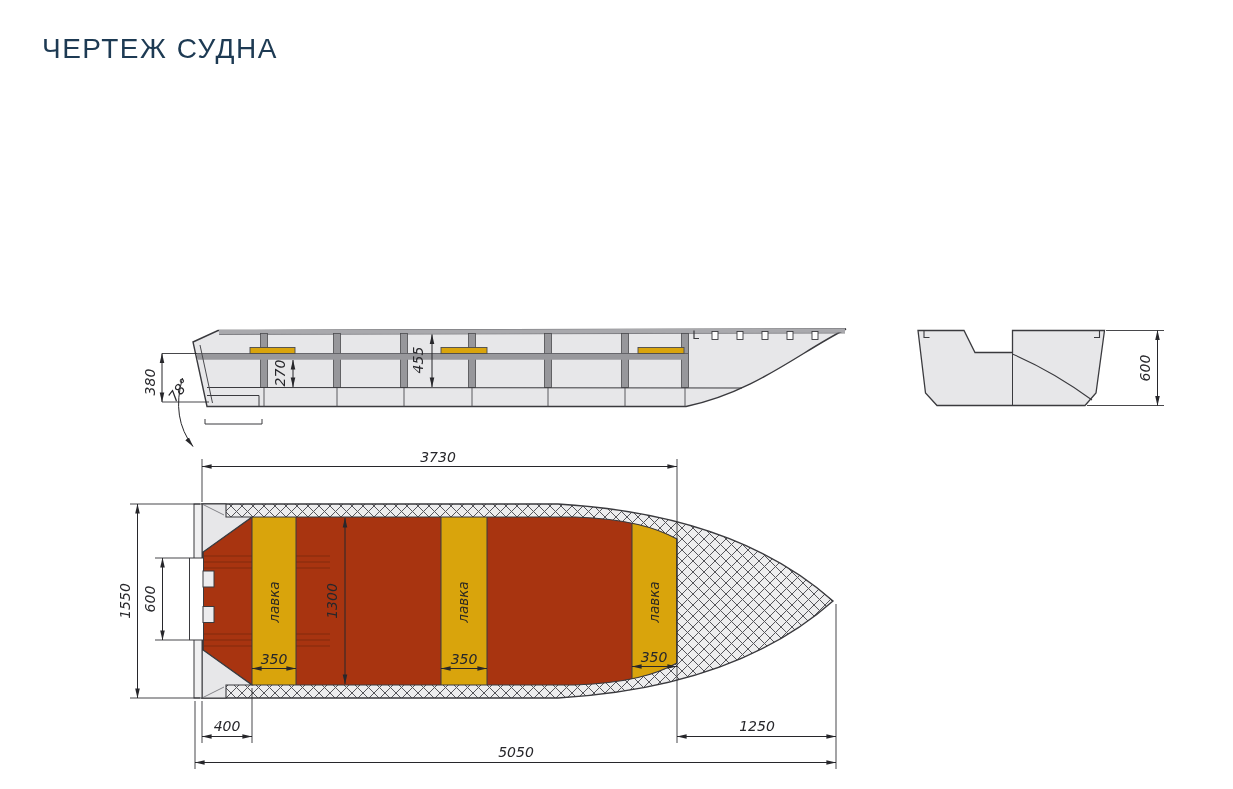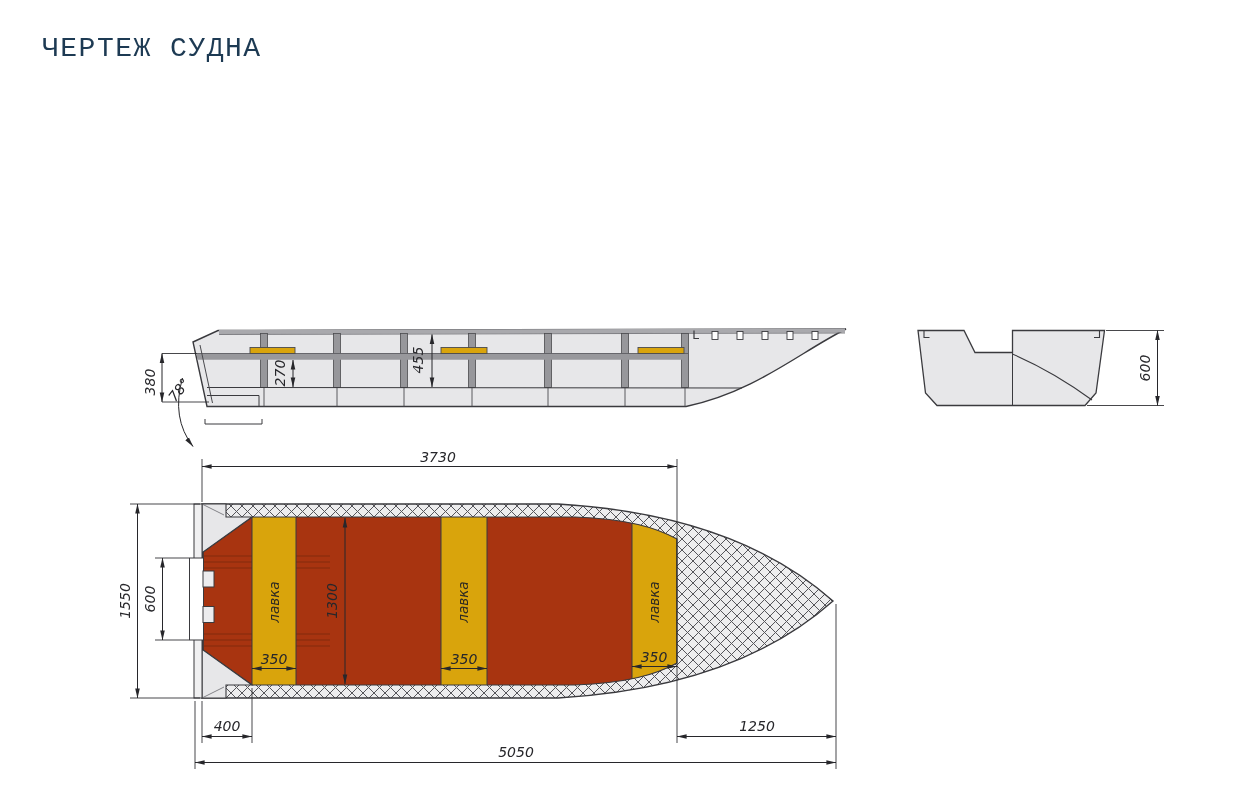--- a/index.html
+++ b/index.html
@@ -1,19 +1,19 @@
 <!DOCTYPE html>
 <html><head>
 <meta charset="utf-8">
 <style>
   html,body{margin:0;padding:0;background:#ffffff;}
   body{width:1233px;height:789px;position:relative;overflow:hidden;
        font-family:"Liberation Sans",sans-serif;}
   .page-title{position:absolute;left:42px;top:33px;font-size:28px;font-weight:300;
-       letter-spacing:1.5px;color:#1d3a53;font-family:Liberation Mono, monospace;}
+       letter-spacing:1.5px;color:#1d3a53;font-family:Liberation Sans, sans-serif;}
   svg{position:absolute;left:0;top:0;}
   .dim{font:italic 14px "DejaVu Sans",sans-serif;fill:#27272b;}
   .bench{font:italic 13.5px "DejaVu Sans",sans-serif;fill:#2e2a22;}
   .dl{stroke:#27272b;stroke-width:1;fill:none;
       marker-start:url(#ar);marker-end:url(#ar);}
   .ext{stroke:#27272b;stroke-width:.85;fill:none;}
   .ol{stroke:#3a3a3e;fill:none;}
   .seam{stroke:rgba(60,25,5,.35);stroke-width:1;}
 </style>
 </head>

